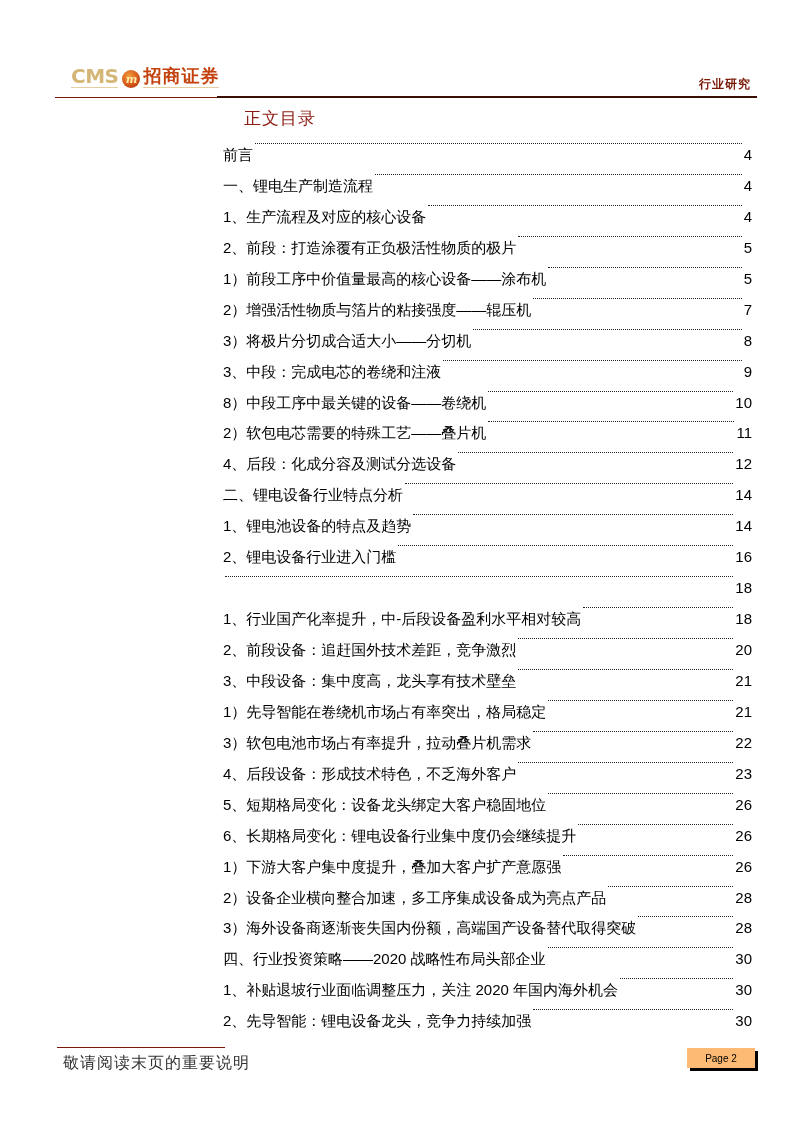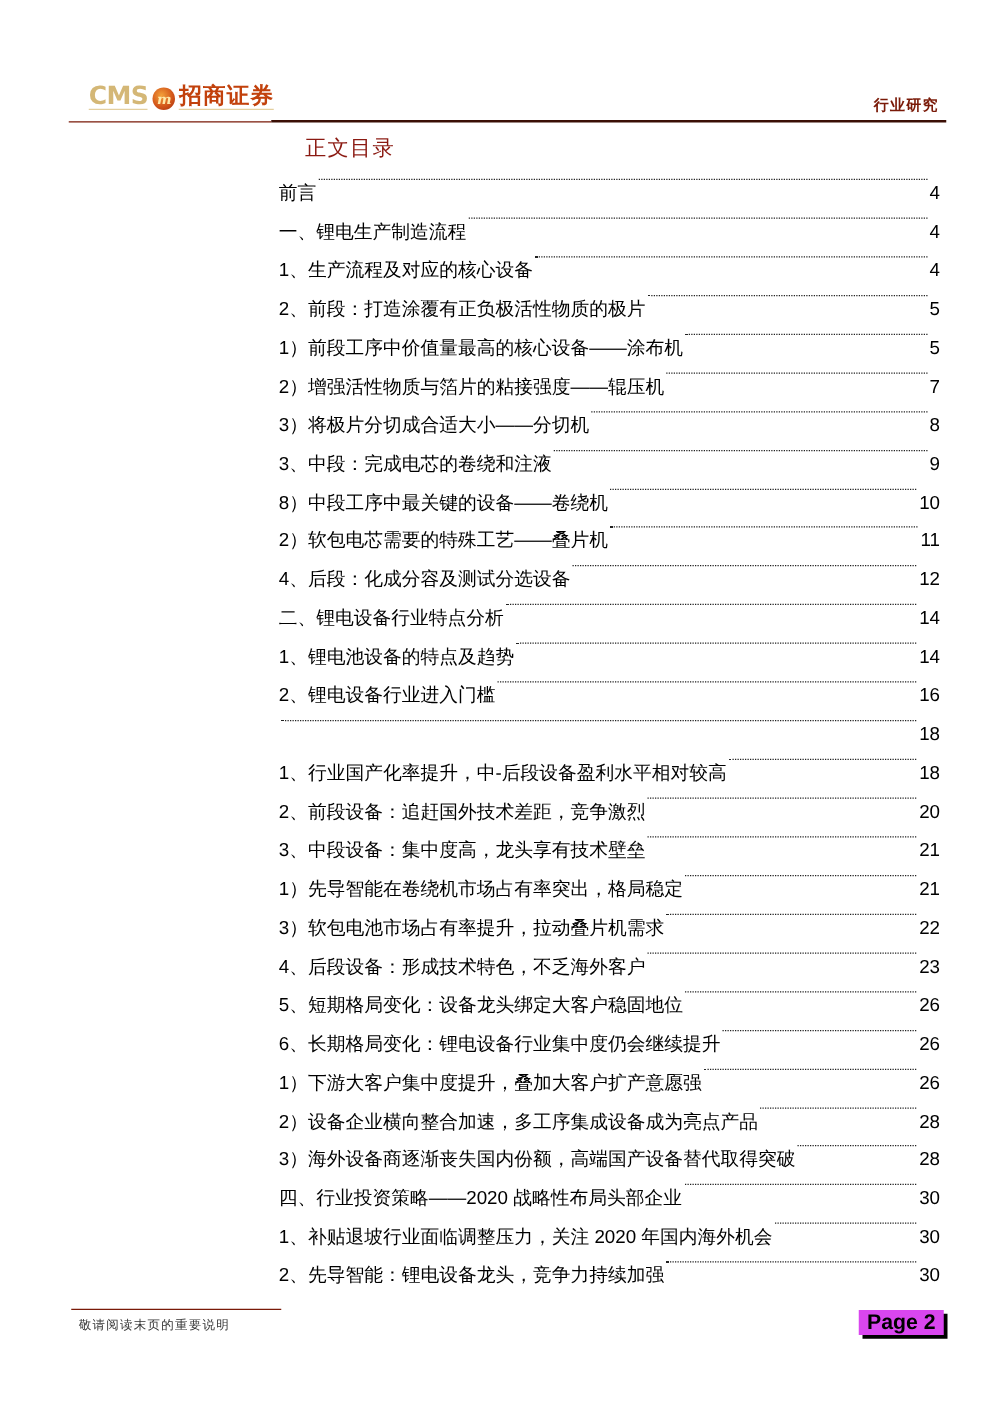--- a/index.html
+++ b/index.html
@@ -23,24 +23,24 @@
 
   .toc-title { position: absolute; left: 223px; top: 107px; font-size: 17px; color: #8b1a12; font-weight: normal; letter-spacing: 1px; margin-left: 21px; }
 
   .toc { position: absolute; left: 223px; top: 146px; width: 529px; }
   .toc-row { display: flex; align-items: flex-start; height: 30.95px; font-size: 15px; line-height: 18px; }
   .toc-label { white-space: nowrap; }
   .toc-dots { flex: 1; overflow: hidden; margin: 0 2px; border-bottom: 1px dotted #222; transform: translateY(-3px); }
   .toc-page { white-space: nowrap; min-width: 8px; text-align: right; }
 
   .footer-line { position: absolute; left: 57px; top: 1047px; width: 168px; height: 1px; background: #7a1a08; }
-  .footer-note { position: absolute; left: 63px; top: 1053px; font-family: "DejaVu Serif", serif; font-size: 10px; color: #333; letter-spacing: 1px; }
-  .page-box { position: absolute; left: 687px; top: 1048px; width: 68px; height: 20px; background: #d946ef;
+  .footer-note { position: absolute; left: 63px; top: 1053px; font-family: "DejaVu Serif", serif; font-size: 16px; color: #333; letter-spacing: 1px; }
+  .page-box { position: absolute; left: 687px; top: 1048px; width: 68px; height: 20px; background: #fdba74;
               box-shadow: 3px 3px 0 #000; display: flex; align-items: center; justify-content: center;
-              font-weight: bold; font-size: 17px; color: #000; }
+              font-weight: normal; font-size: 10px; color: #000; }
 </style>
 </head>
 <body>
 
 <div class="logo">
   <span class="logo-cms">CMS</span>
   <span class="logo-badge">m</span>
   <span class="logo-cn">招商证券</span>
 </div>
 <div class="header-section">行业研究</div>

